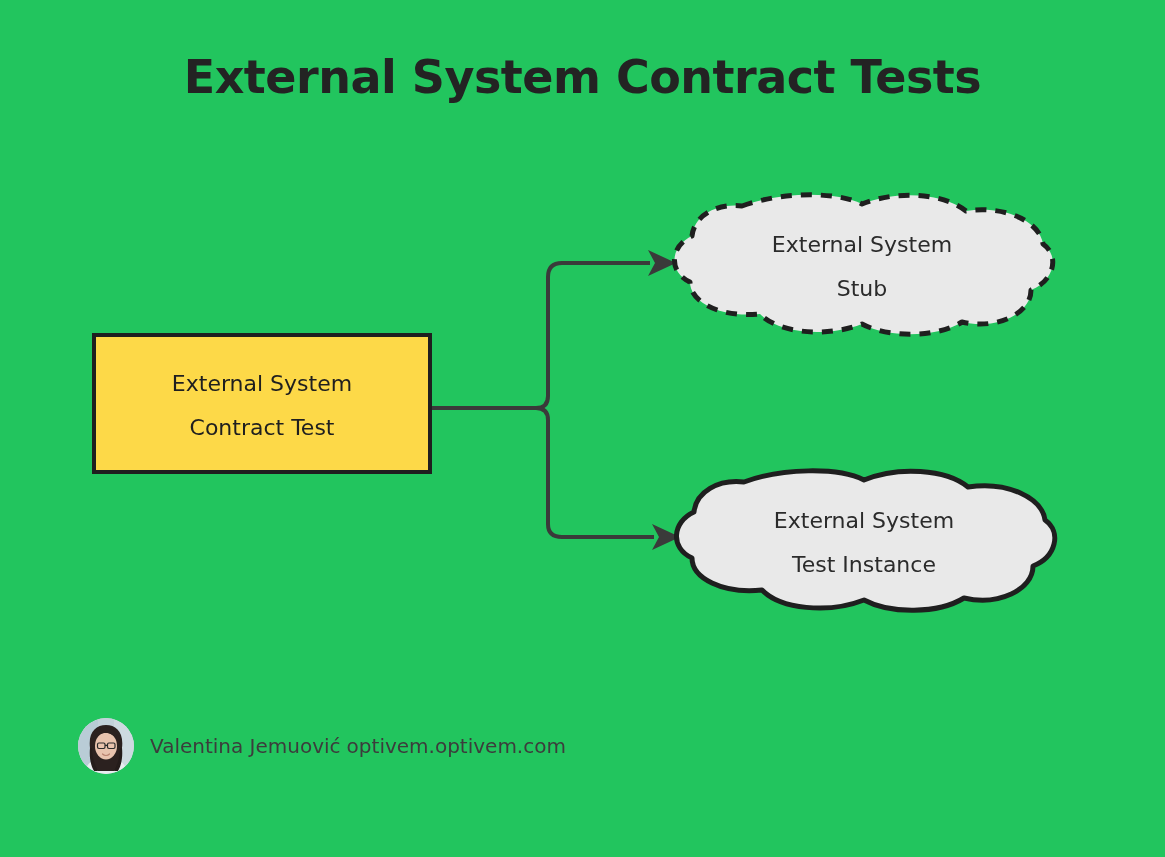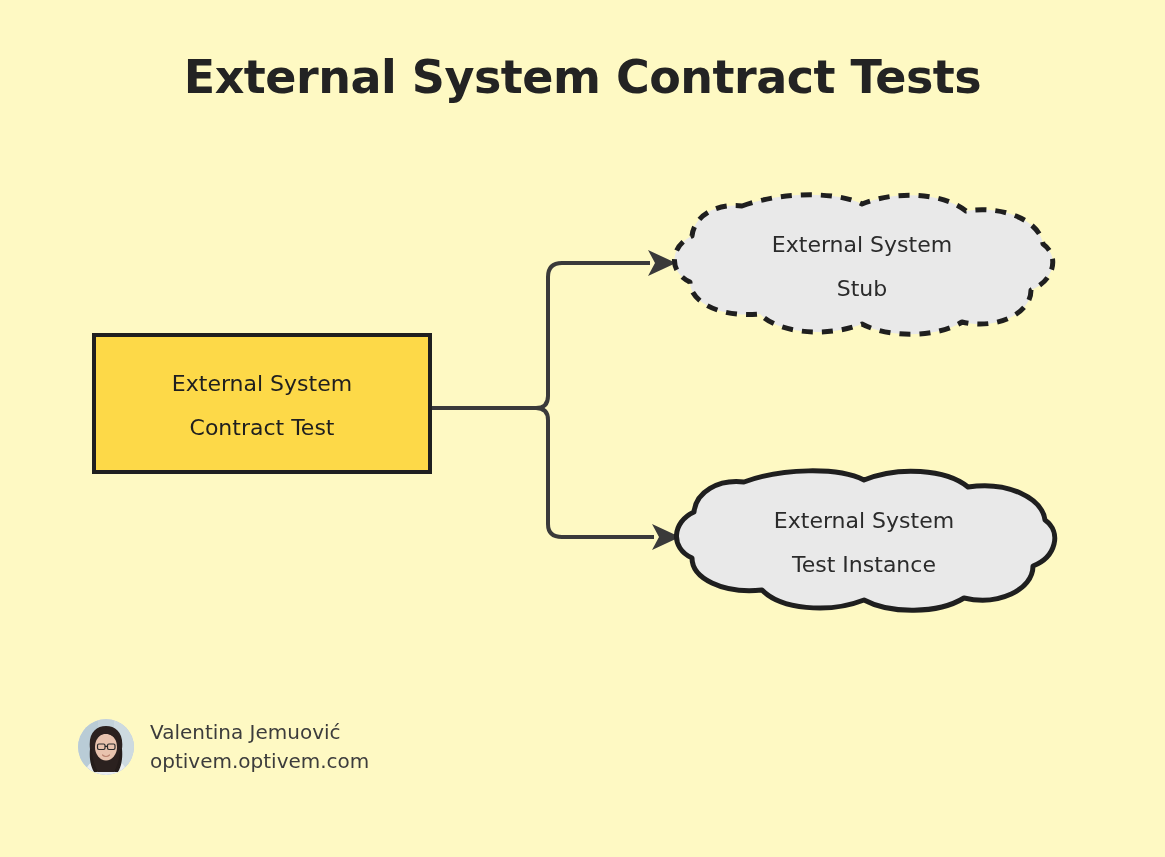--- a/index.html
+++ b/index.html
@@ -7,21 +7,21 @@
     padding: 0;
     background: #ffffff;
   }
   body {
     font-family: "DejaVu Sans", sans-serif;
   }
   #canvas {
     position: relative;
     width: 1165px;
     height: 857px;
-    background: #fef9c3;
+    background: #22c55e;
     overflow: hidden;
   }
   #diagram-title {
     position: absolute;
     left: 0;
     top: 50px;
     width: 1165px;
     text-align: center;
     font-family: "DejaVu Sans", sans-serif;
     font-weight: bold;
@@ -57,23 +57,24 @@
     width: 56px;
     height: 56px;
     border-radius: 50%;
     overflow: hidden;
     flex: 0 0 auto;
     background: #cfd8dd;
     position: relative;
   }
   #footer-text {
     display: flex;
-    flex-direction: column;
+    flex-direction: row;
     justify-content: space-between;
     line-height: 1.45;
+    gap: 6px;
   }
   .footer-line {
     font-family: "DejaVu Sans", sans-serif;
     font-size: 20px;
     color: #3c3c3c;
     white-space: nowrap;
   }
 </style>
 </head>
 <body>

